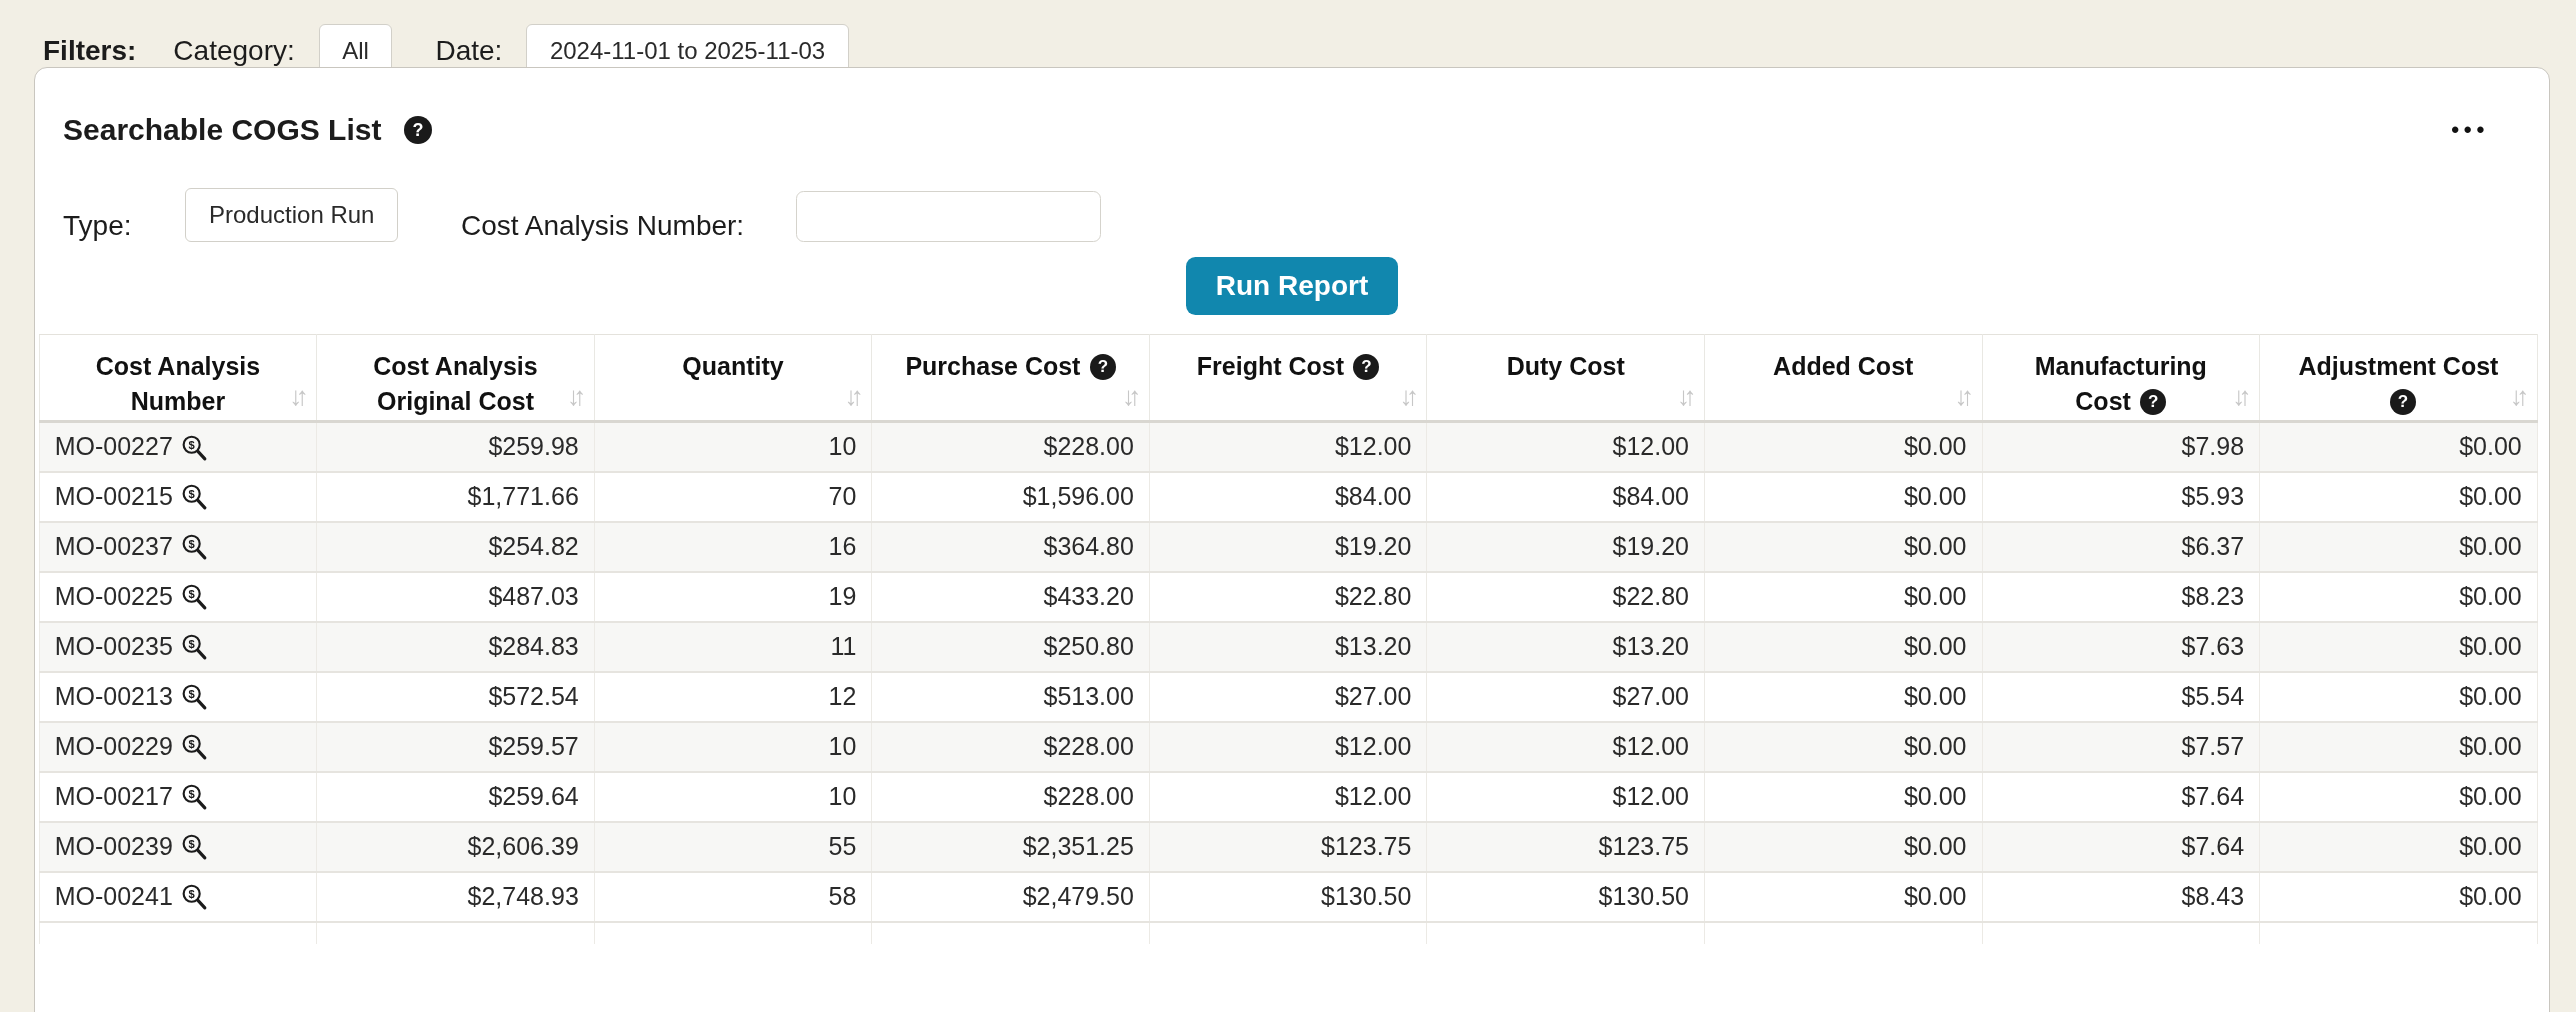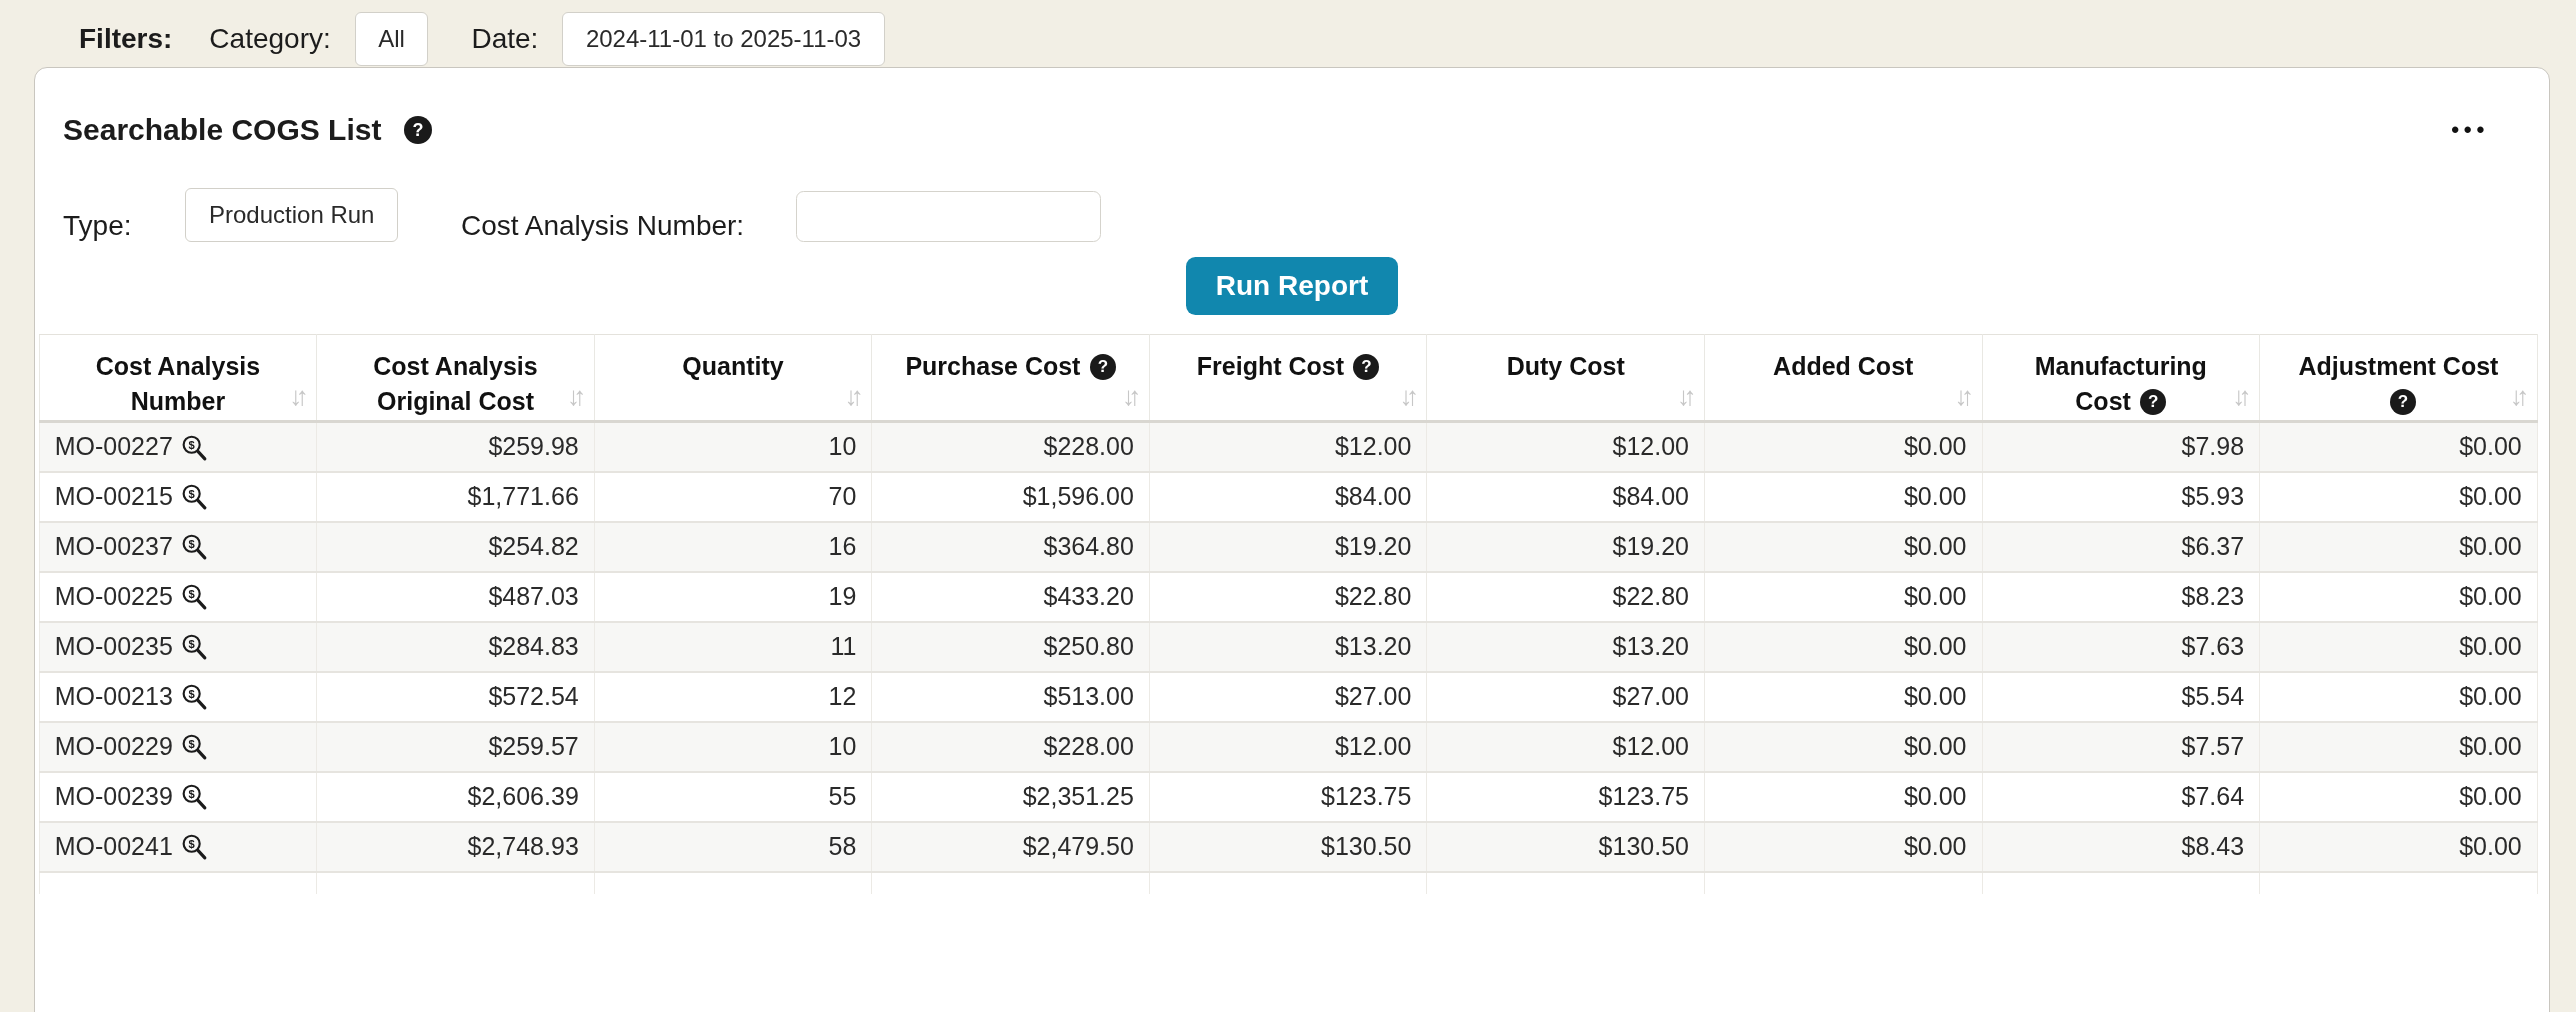--- a/index.html
+++ b/index.html
@@ -3,22 +3,22 @@
 <meta charset="utf-8">
 <style>
   * { box-sizing: border-box; }
   html, body { margin:0; padding:0; }
   body {
     width:2576px; height:1013px; overflow:hidden; position:relative;
     background:#f2efe5; font-family:"Liberation Sans", sans-serif; color:#1c1c1c;
     -webkit-font-smoothing:antialiased;
   }
   
-  .filters-bar { position:absolute; top:4px; left:0; width:100%; height:69px;
-    display:flex; align-items:center; padding-left:79px; }
+  .filters-bar { position:absolute; top:16px; left:0; width:100%; height:69px;
+    display:flex; align-items:center; padding-left:43px; }
   .filters-label { font-weight:700; font-size:28px; margin-right:37px; }
   .flt-label { font-size:28px; margin-right:24px; }
   .chip {
     background:#fff; border:1.9px solid #d2d0c9; border-radius:6px; height:54px;
     padding:0 22.5px; font-size:24px; color:#2a2a2a; display:inline-flex;
     align-items:center; justify-content:center; font-family:"Liberation Sans", sans-serif;
     cursor:pointer; white-space:nowrap;
   }
   .chip.date { margin-left:0; min-width:300px; }
   .gap-left { margin-left:43px; }
@@ -253,20 +253,35 @@
           <td class="num">$259.57</td>
           <td class="num">10</td>
           <td class="num">$228.00</td>
           <td class="num">$12.00</td>
           <td class="num">$12.00</td>
           <td class="num">$0.00</td>
           <td class="num">$7.57</td>
           <td class="num">$0.00</td>
         </tr>
         <tr>
+          <td class="first"><span>MO-00217</span><svg class="zoom-icon" width="28" height="28" viewBox="0 0 30 30" style="font-size:27px">
+    <circle cx="12.5" cy="11.5" r="8.6" fill="none" stroke="#1b1b1b" stroke-width="2.3"></circle>
+    <line x1="19.2" y1="18.6" x2="26.6" y2="26.6" stroke="#1b1b1b" stroke-width="3.4" stroke-linecap="round"></line>
+    <text x="12.5" y="16" text-anchor="middle" font-size="12" font-weight="bold" fill="#1b1b1b" font-family="Liberation Sans, sans-serif">$</text>
+  </svg></td>
+          <td class="num">$259.64</td>
+          <td class="num">10</td>
+          <td class="num">$228.00</td>
+          <td class="num">$12.00</td>
+          <td class="num">$12.00</td>
+          <td class="num">$0.00</td>
+          <td class="num">$7.64</td>
+          <td class="num">$0.00</td>
+        </tr>
+        <tr>
           <td class="first"><span>MO-00239</span><svg class="zoom-icon" width="28" height="28" viewBox="0 0 30 30" style="font-size:27px">
     <circle cx="12.5" cy="11.5" r="8.6" fill="none" stroke="#1b1b1b" stroke-width="2.3"></circle>
     <line x1="19.2" y1="18.6" x2="26.6" y2="26.6" stroke="#1b1b1b" stroke-width="3.4" stroke-linecap="round"></line>
     <text x="12.5" y="16" text-anchor="middle" font-size="12" font-weight="bold" fill="#1b1b1b" font-family="Liberation Sans, sans-serif">$</text>
   </svg></td>
           <td class="num">$2,606.39</td>
           <td class="num">55</td>
           <td class="num">$2,351.25</td>
           <td class="num">$123.75</td>
           <td class="num">$123.75</td>

